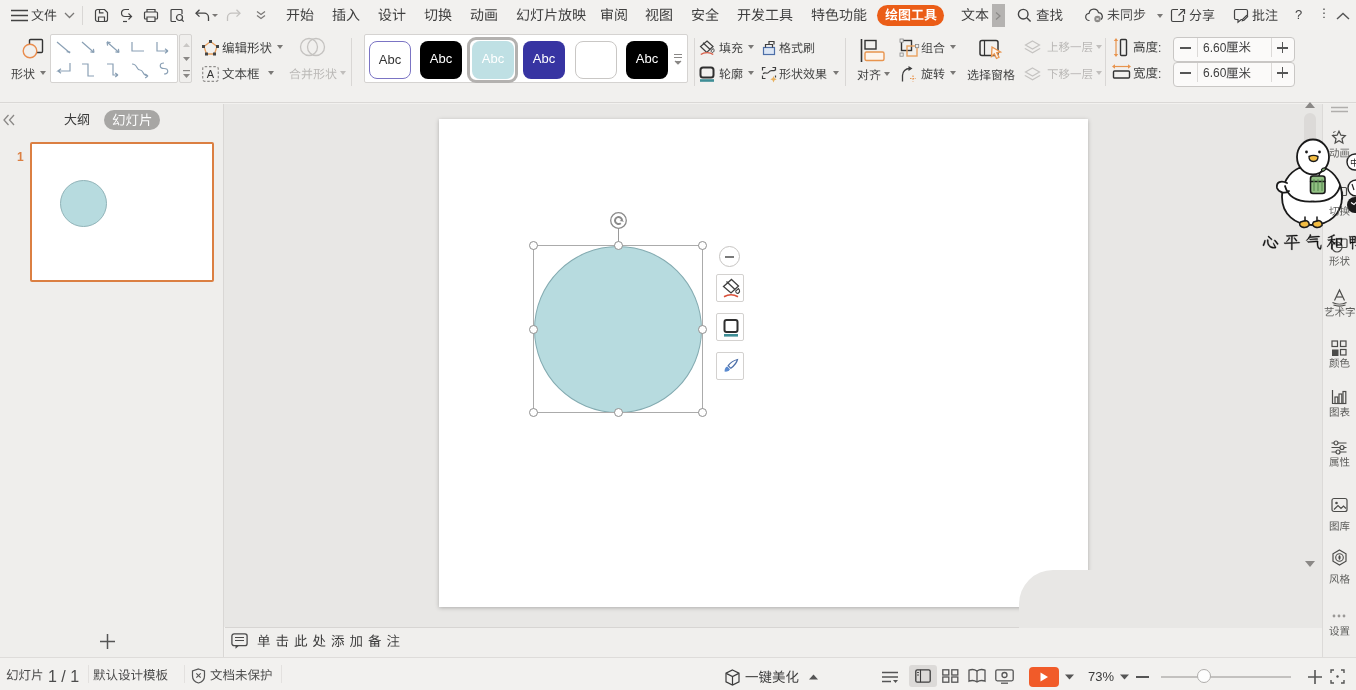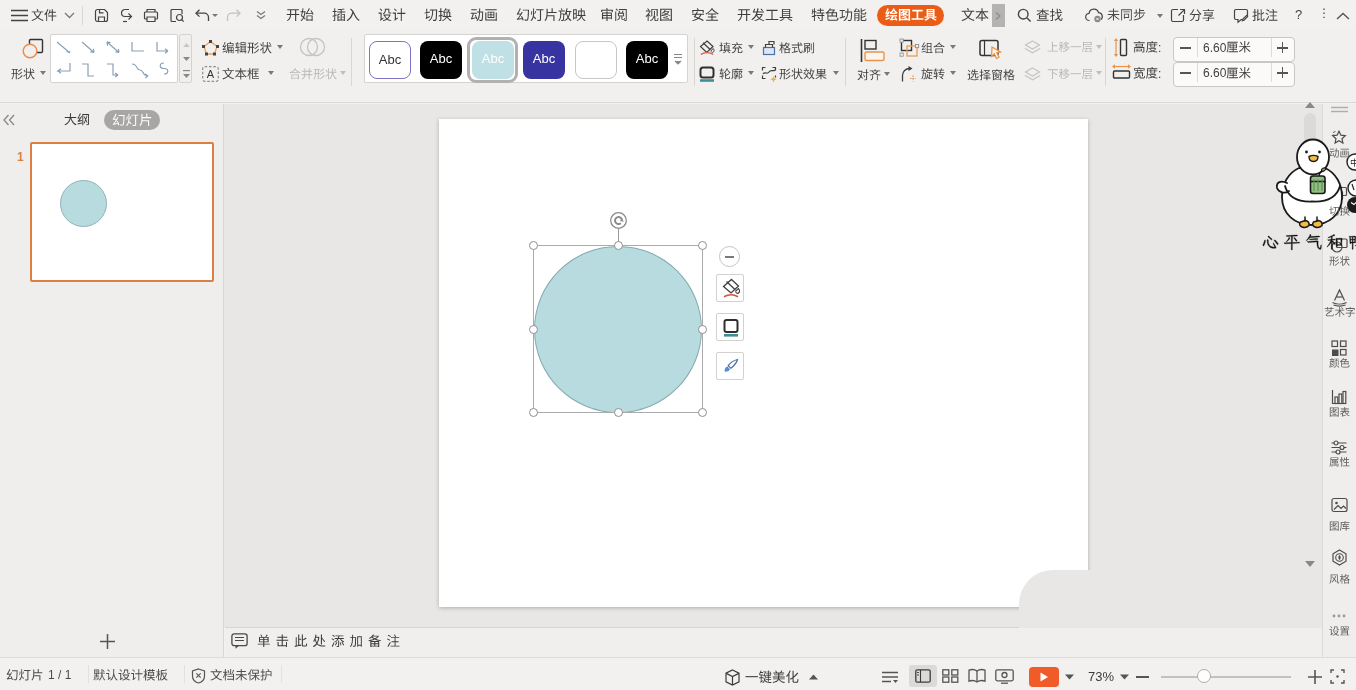--- a/index.html
+++ b/index.html
@@ -481,21 +481,21 @@
 
 <svg class="ic" style="left:231px;top:633px;z-index:5" width="17" height="16" viewBox="0 0 17 16">
   <rect x="0.9" y="0.9" width="15.2" height="11.8" rx="2.2" stroke="#4a4a4a" stroke-width="1.3" fill="none"></rect>
   <path d="M4 4.5h9M4 7.5h9" stroke="#4a4a4a" stroke-width="1.1"></path>
   <path d="M4.5 12.8v3l3.4-3" fill="#4a4a4a"></path>
 </svg>
 
 <div class="abs vsep2" style="left:88px;top:665px;height:18px"></div>
 <div class="abs vsep2" style="left:184px;top:665px;height:18px"></div>
 <div class="abs vsep2" style="left:281px;top:665px;height:18px"></div>
-<div class="abs" style="left:48px;top:668px;font-size:12px;color:#4c4c4c;z-index:5">1 / 1</div>
+<div class="abs" style="left:48px;top:668px;font-size:16px;color:#4c4c4c;z-index:5">1 / 1</div>
 
 <svg class="ic" style="left:191px;top:668px;z-index:5" width="15" height="16" viewBox="0 0 15 16">
   <path d="M7.5 1L13.5 3v5c0 3.5-2.5 6-6 7-3.5-1-6-3.5-6-7V3z" stroke="#555" stroke-width="1.2" fill="none"></path>
   <path d="M5.3 5.3l4.4 4.4M9.7 5.3l-4.4 4.4" stroke="#555" stroke-width="1.1"></path>
 </svg>
 
 <svg class="ic" style="left:724px;top:669px;z-index:5" width="17" height="17" viewBox="0 0 17 17">
   <g stroke="#3c3c3c" stroke-width="1.2" fill="none">
   <path d="M8.5 1l6.5 3.2v8.6L8.5 16 2 12.8V4.2z"></path>
   <path d="M2.2 4.4l6.3 3.1 6.3-3.1M8.5 7.5V16"></path>

